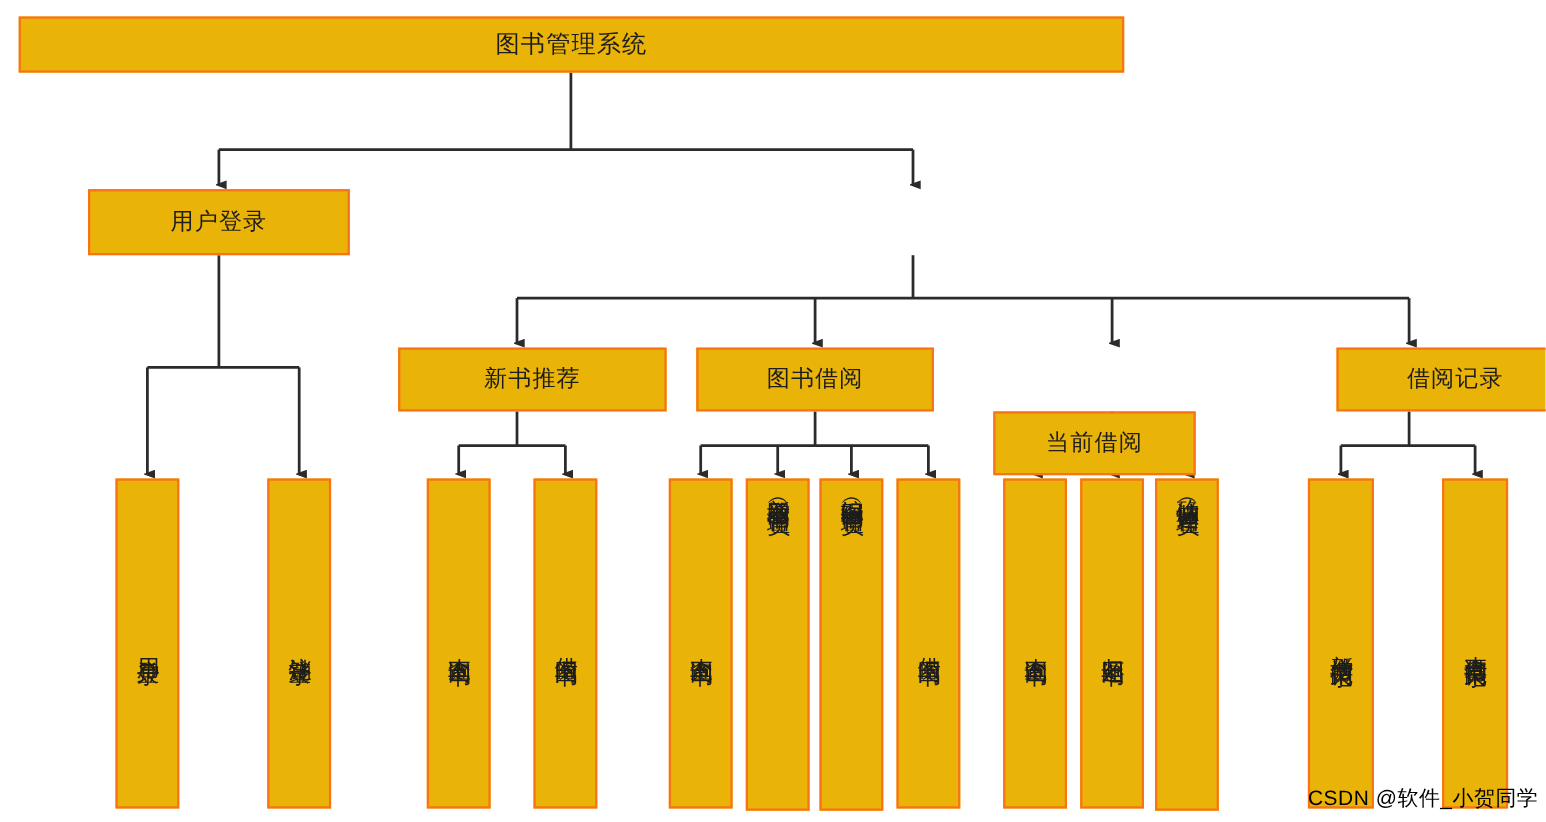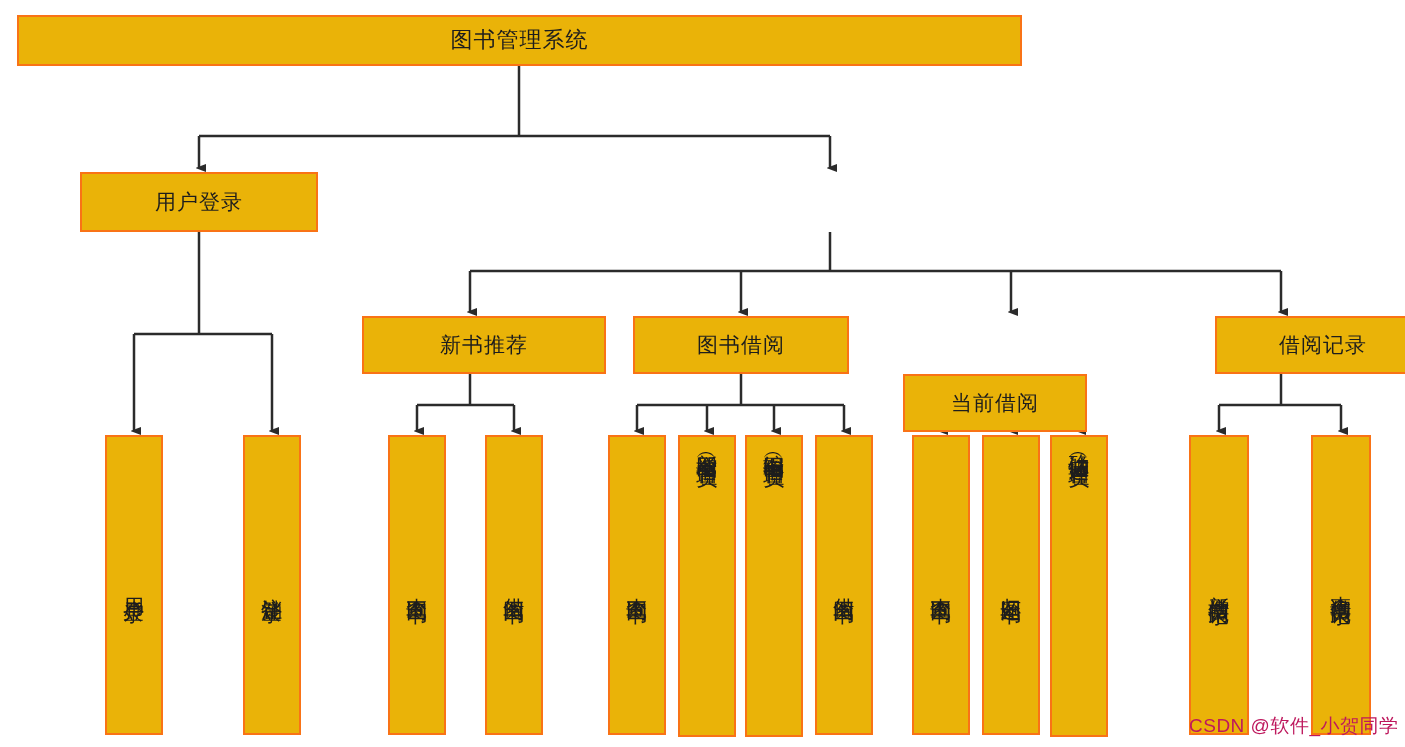--- a/index.html
+++ b/index.html
@@ -56,21 +56,21 @@
     width:100%;
     display:flex;
     align-items:center;
     justify-content:center;
   }
   .leaf-inner.top{ align-items:flex-start; }
   .watermark{
     position:absolute;
     left:1189px;top:713px;
     font-size:19px;
-    color:#be185d;
+    color:#000000;
     letter-spacing:0.5px;
     white-space:nowrap;
     z-index:5;
     font-family:"Liberation Sans","DejaVu Sans",sans-serif;
   }
 </style>
 </head>
 <body>
 
 <div id="diagram-root">

